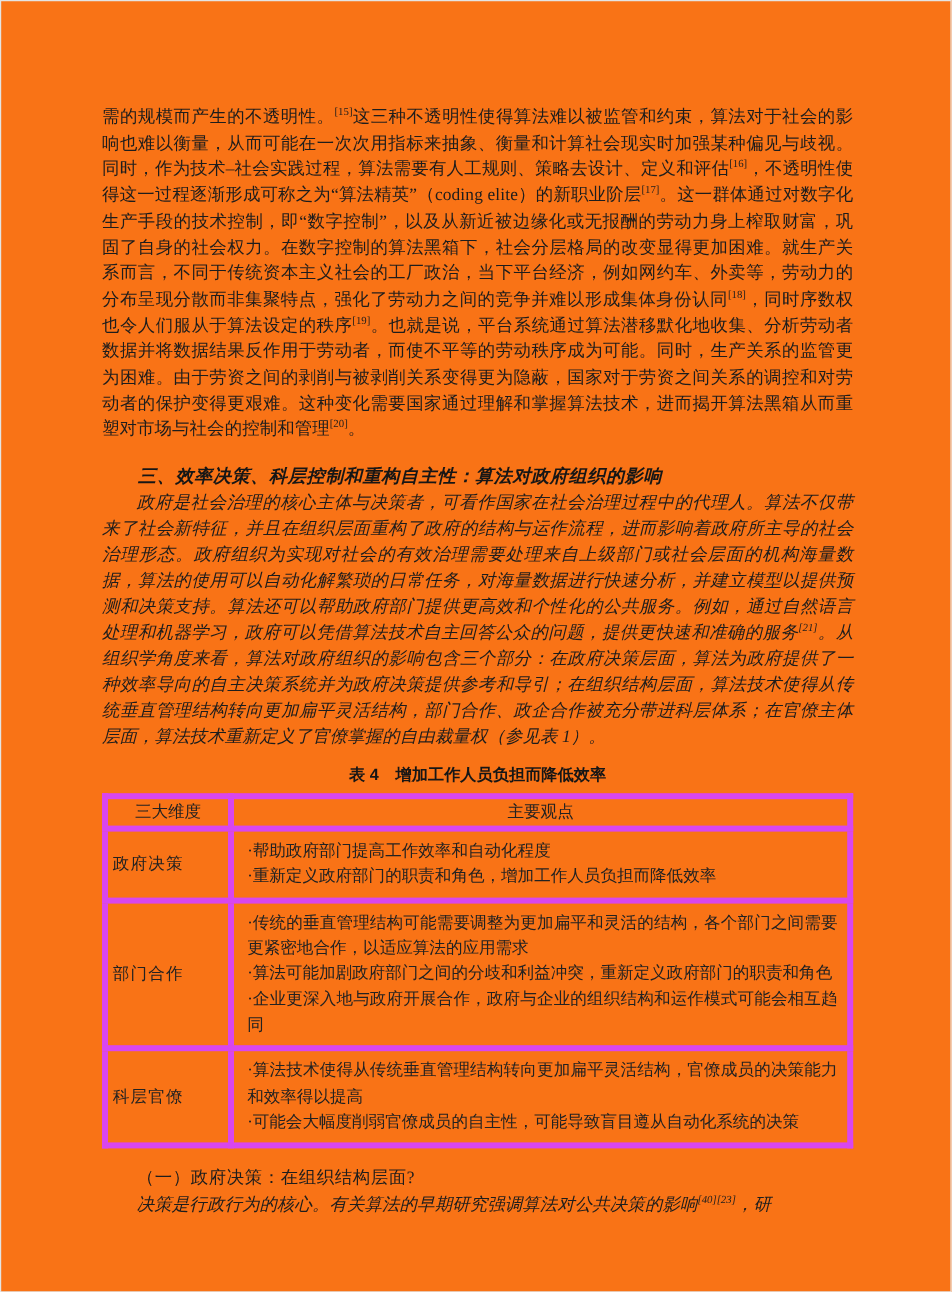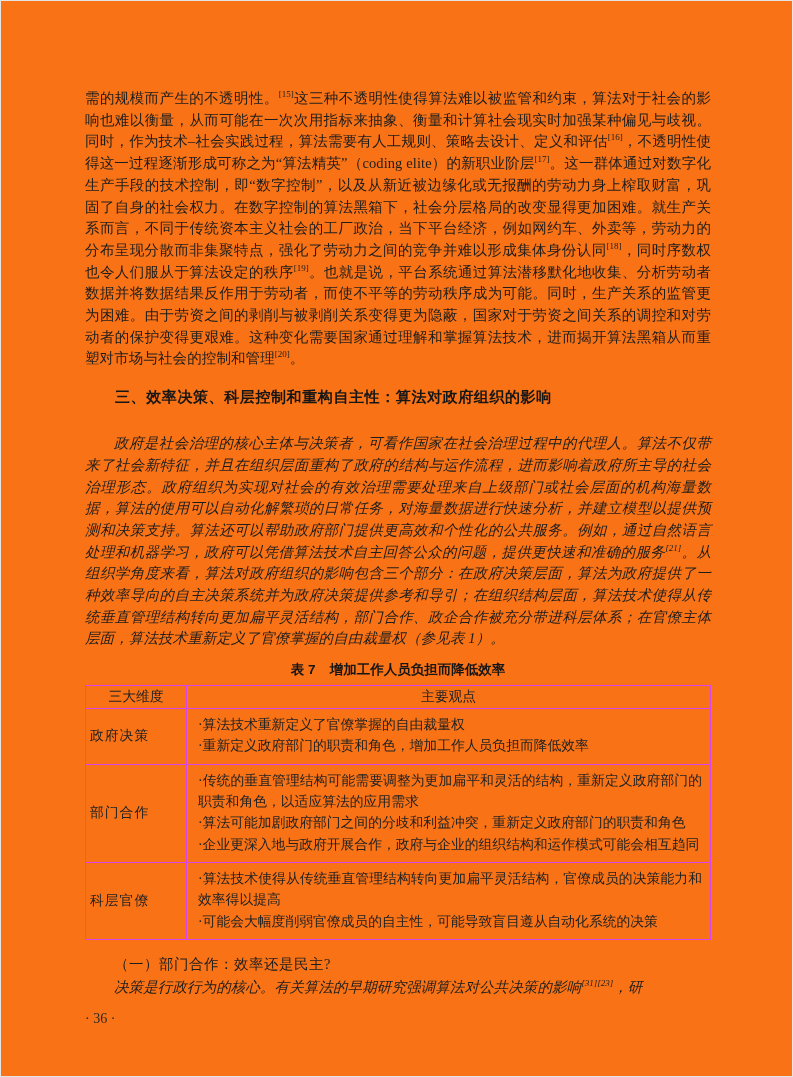--- a/index.html
+++ b/index.html
@@ -29,47 +29,48 @@
     letter-spacing: 0.1px;
   }
   p.body-para sup {
     font-size: 9px;
     line-height: 0;
     vertical-align: super;
     letter-spacing: 0;
   }
   .indent { text-indent: 2em; font-style: italic; }
   h2.section-heading {
-    margin: 18px 0 26px 0;
+    margin: 18px 0 2px 0;
     padding-left: 2em;
     font-family: "Liberation Sans", "DejaVu Sans", sans-serif;
     font-weight: bold;
     font-size: 15px;
     letter-spacing: 0.6px;
     color: #161616;
+    font-style: italic;
   }
   .table-caption {
     margin: 11px 0 6px 0;
     text-align: center;
     font-family: "Liberation Sans", "DejaVu Sans", sans-serif;
     font-weight: bold;
     font-size: 13.5px;
     color: #161616;
   }
   .table-caption .cap-label { margin-right: 14px; }
   table.impact-table {
     width: 100%;
     border-collapse: collapse;
     border: 1.5px solid #3c3c3c;
     font-size: 13.8px;
     color: #222;
   }
   table.impact-table th,
   table.impact-table td {
-    border: 1px solid #d946ef;
+    border: 5px solid #d946ef;
   }
   table.impact-table th {
     font-weight: normal;
     text-align: center;
     padding: 2px 4px;
     line-height: 18px;
   }
   td.dim-cell {
     width: 92px;
     text-align: left;
@@ -101,56 +102,55 @@
 <div class="page">
   <div class="content">
 
     <p class="body-para">需的规模而产生的不透明性。<sup>[15]</sup>这三种不透明性使得算法难以被监管和约束，算法对于社会的影响也难以衡量，从而可能在一次次用指标来抽象、衡量和计算社会现实时加强某种偏见与歧视。同时，作为技术–社会实践过程，算法需要有人工规则、策略去设计、定义和评估<sup>[16]</sup>，不透明性使得这一过程逐渐形成可称之为“算法精英”（coding elite）的新职业阶层<sup>[17]</sup>。这一群体通过对数字化生产手段的技术控制，即“数字控制”，以及从新近被边缘化或无报酬的劳动力身上榨取财富，巩固了自身的社会权力。在数字控制的算法黑箱下，社会分层格局的改变显得更加困难。就生产关系而言，不同于传统资本主义社会的工厂政治，当下平台经济，例如网约车、外卖等，劳动力的分布呈现分散而非集聚特点，强化了劳动力之间的竞争并难以形成集体身份认同<sup>[18]</sup>，同时序数权也令人们服从于算法设定的秩序<sup>[19]</sup>。也就是说，平台系统通过算法潜移默化地收集、分析劳动者数据并将数据结果反作用于劳动者，而使不平等的劳动秩序成为可能。同时，生产关系的监管更为困难。由于劳资之间的剥削与被剥削关系变得更为隐蔽，国家对于劳资之间关系的调控和对劳动者的保护变得更艰难。这种变化需要国家通过理解和掌握算法技术，进而揭开算法黑箱从而重塑对市场与社会的控制和管理<sup>[20]</sup>。</p>
 
     <h2 class="section-heading">三、效率决策、科层控制和重构自主性：算法对政府组织的影响</h2>
 
     <p class="body-para indent">政府是社会治理的核心主体与决策者，可看作国家在社会治理过程中的代理人。算法不仅带来了社会新特征，并且在组织层面重构了政府的结构与运作流程，进而影响着政府所主导的社会治理形态。政府组织为实现对社会的有效治理需要处理来自上级部门或社会层面的机构海量数据，算法的使用可以自动化解繁琐的日常任务，对海量数据进行快速分析，并建立模型以提供预测和决策支持。算法还可以帮助政府部门提供更高效和个性化的公共服务。例如，通过自然语言处理和机器学习，政府可以凭借算法技术自主回答公众的问题，提供更快速和准确的服务<sup>[21]</sup>。从组织学角度来看，算法对政府组织的影响包含三个部分：在政府决策层面，算法为政府提供了一种效率导向的自主决策系统并为政府决策提供参考和导引；在组织结构层面，算法技术使得从传统垂直管理结构转向更加扁平灵活结构，部门合作、政企合作被充分带进科层体系；在官僚主体层面，算法技术重新定义了官僚掌握的自由裁量权（参见表 1）。</p>
 
     <div class="table-caption">
-      <span class="cap-label">表 7</span><span>增加工作人员负担而降低效率</span>
+      <span class="cap-label">表 4</span><span>增加工作人员负担而降低效率</span>
     </div>
 
     <table class="impact-table">
       <thead>
         <tr>
           <th class="dim-head">三大维度</th>
           <th>主要观点</th>
         </tr>
       </thead>
       <tbody>
           <tr>
             <td class="dim-cell">政府决策</td>
             <td class="points-cell">
-              <div class="point">·算法技术重新定义了官僚掌握的自由裁量权</div>
+              <div class="point">·帮助政府部门提高工作效率和自动化程度</div>
               <div class="point">·重新定义政府部门的职责和角色，增加工作人员负担而降低效率</div>
             </td>
           </tr>
           <tr>
             <td class="dim-cell">部门合作</td>
             <td class="points-cell">
-              <div class="point">·传统的垂直管理结构可能需要调整为更加扁平和灵活的结构，重新定义政府部门的职责和角色，以适应算法的应用需求</div>
+              <div class="point">·传统的垂直管理结构可能需要调整为更加扁平和灵活的结构，各个部门之间需要更紧密地合作，以适应算法的应用需求</div>
               <div class="point">·算法可能加剧政府部门之间的分歧和利益冲突，重新定义政府部门的职责和角色</div>
               <div class="point">·企业更深入地与政府开展合作，政府与企业的组织结构和运作模式可能会相互趋同</div>
             </td>
           </tr>
           <tr>
             <td class="dim-cell">科层官僚</td>
             <td class="points-cell">
               <div class="point">·算法技术使得从传统垂直管理结构转向更加扁平灵活结构，官僚成员的决策能力和效率得以提高</div>
               <div class="point">·可能会大幅度削弱官僚成员的自主性，可能导致盲目遵从自动化系统的决策</div>
             </td>
           </tr>
         </tbody>
     </table>
 
-    <p class="subsection-heading">（一）部门合作：效率还是民主?</p>
+    <p class="subsection-heading">（一）政府决策：在组织结构层面?</p>
 
-    <p class="body-para indent">决策是行政行为的核心。有关算法的早期研究强调算法对公共决策的影响<sup>[31]</sup><sup>[23]</sup>，研</p>
+    <p class="body-para indent">决策是行政行为的核心。有关算法的早期研究强调算法对公共决策的影响<sup>[40]</sup><sup>[23]</sup>，研</p>
 
-    <div class="page-number">· 36 ·</div>
 
   </div>
 </div>
 
 </body></html>

